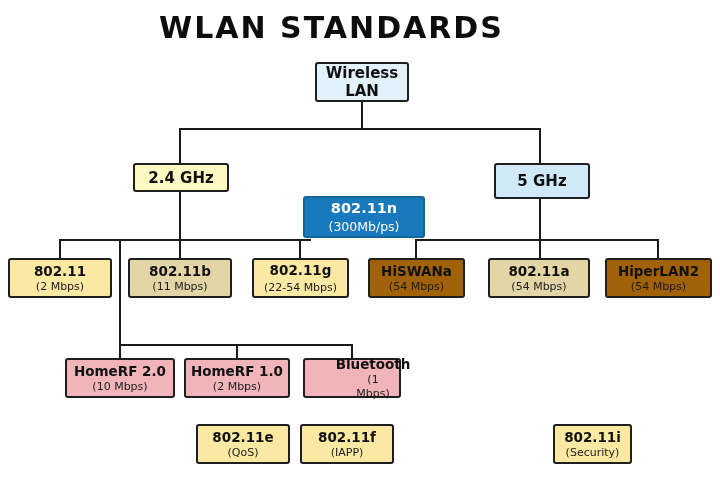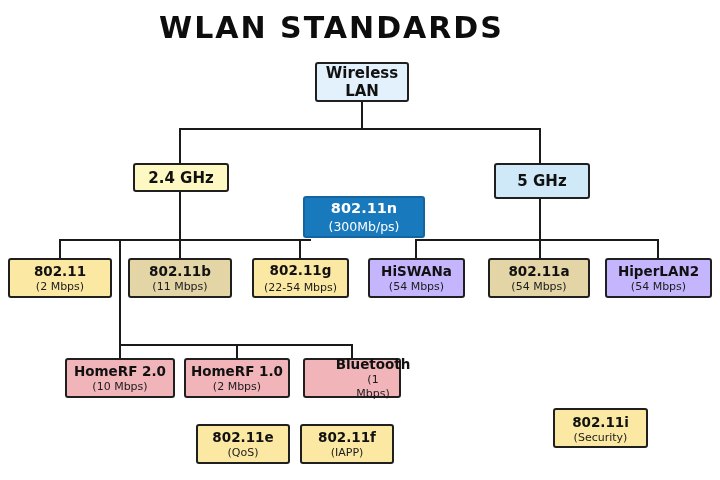--- a/index.html
+++ b/index.html
@@ -13,21 +13,21 @@
   }
   .node{
     position:absolute;border:2px solid #1f1f1f;border-radius:3px;
     display:flex;flex-direction:column;align-items:center;justify-content:center;
     text-align:center;box-sizing:border-box;padding:2px;
   }
   .node .label{font-weight:bold;font-size:13.5px;line-height:1.2;color:#111;}
   .node .sub{font-size:11px;line-height:1.2;color:#1c1c1c;margin-top:1px;}
   .c-paleblue{background:#e2f1fb;}
   .c-blue{background:#cfe9f8;}
-  .c-leafblue{background:#c4b5fd;}
+  .c-leafblue{background:#a16207;}
   .c-paleyellow{background:#fef9c3;}
   .c-yellow{background:#fbe8a3;}
   .c-tan{background:#e3d5a6;}
   .c-pink{background:#f0b4b9;}
   .c-accent{background:#1879bd;border-color:#14659f;}
   .c-accent .label{color:#ffffff;font-size:14.5px;}
   .c-accent .sub{color:#ffffff;font-size:12.5px;}
   .big .label{font-size:15px;}
   .vline,.hline{position:absolute;background:#1a1a1a;}
   .vline{width:2px;}
@@ -115,18 +115,18 @@
   </div>
 
   <div class="node c-yellow" style="left:196px;top:424px;width:94px;height:40px;">
     <span class="label">802.11e</span>
     <span class="sub">(QoS)</span>
   </div>
   <div class="node c-yellow" style="left:300px;top:424px;width:94px;height:40px;">
     <span class="label">802.11f</span>
     <span class="sub">(IAPP)</span>
   </div>
-  <div class="node c-yellow" style="left:553px;top:408px;width:95px;height:40px;justify-content:flex-end;">
+  <div class="node c-yellow" style="left:553px;top:424px;width:79px;height:40px;">
     <span class="label">802.11i</span>
     <span class="sub">(Security)</span>
   </div>
 
 </div>
 
 </body></html>

